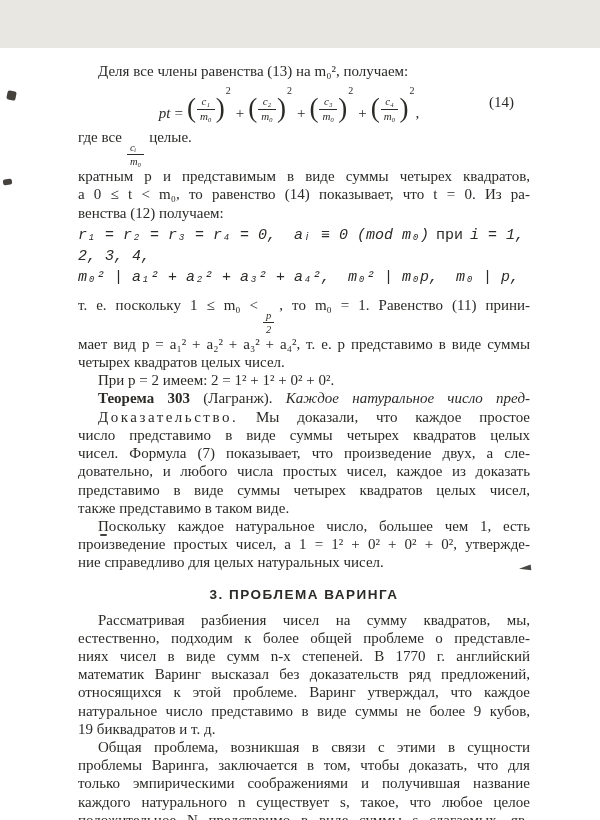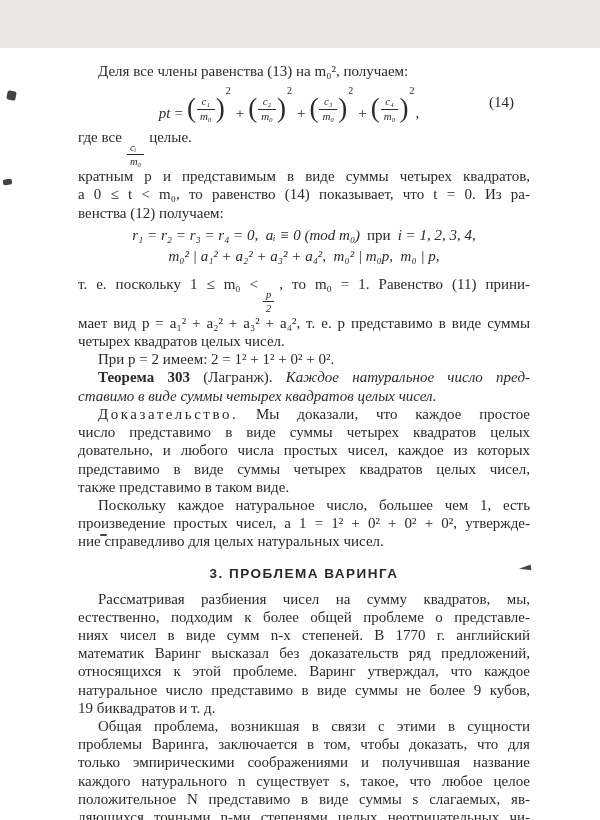--- a/index.html
+++ b/index.html
@@ -23,21 +23,21 @@
   .exp{font-size:10px;align-self:flex-start;margin:3px 1px 0 1px;}
   .frac{display:inline-flex;flex-direction:column;align-items:stretch;
         text-align:center;font-style:italic;line-height:1.05;margin:0 1px;}
   .frac .fnum,.frac .fden{font-size:11px;padding:0 3px;}
   .frac .fbar{height:1px;background:currentColor;margin:1px 0;}
   .inline-frac{vertical-align:-9px;margin:0 5px;}
   .inline-frac .fnum,.inline-frac .fden{font-size:10.5px;}
   .fracline{line-height:26px;}
   .eqnum{position:absolute;right:16px;top:50%;transform:translateY(-50%);}
   
-  .math-line{text-align:center;line-height:21px;}
+  .math-line{line-height:21px;font-family:Liberation Mono, monospace;}
   .math-block{margin:3px 0 4px 0;}
   .pri{margin:0 7px;}
   
   .heading{font-family:"Liberation Sans","DejaVu Sans",sans-serif;font-weight:bold;
            font-size:13.5px;letter-spacing:1.5px;text-align:center;margin:15px 0 9px 0;}
   .page-number{position:absolute;left:78px;top:780px;font-size:14px;}
   
   .speck{position:absolute;background:#45423d;}
   .speck-a{left:7px;top:43px;width:9px;height:9px;border-radius:2px;transform:rotate(12deg);}
   .speck-b{left:3px;top:131px;width:9px;height:6px;border-radius:2px;transform:rotate(-8deg);}
@@ -125,27 +125,27 @@
         </span><span>, то m₀ = 1. Равенство (11) прини-</span>
     </div>
     <div class="line">мает вид p = a₁² + a₂² + a₃² + a₄², т. е. p представимо в виде суммы</div>
     <div class="line last">четырех квадратов целых чисел.</div>
 
     <div class="line last indent">При p = 2 имеем: 2 = 1² + 1² + 0² + 0².</div>
 
     <div class="line indent">
       <span class="bold">Теорема 303</span><span> (Лагранж). </span><span class="ital">Каждое натуральное число пред-</span>
     </div>
-    <div class="line last ital">ставимо в виде суммы четырех квадратов целых чисел.</div>
 
     <div class="line indent">
       <span class="spaced">Доказательство.</span><span> Мы доказали, что каждое простое</span>
     </div>
     <div class="line">число представимо в виде суммы четырех квадратов целых</div>
-    <div class="line">довательно, и любого числа простых чисел, каждое из которых</div>
+    <div class="line">чисел. Формула (7) показывает, что произведение двух, а сле-</div>
+    <div class="line">довательно, и любого числа простых чисел, каждое из доказать</div>
     <div class="line">представимо в виде суммы четырех квадратов целых чисел,</div>
     <div class="line last">также представимо в таком виде.</div>
 
     <div class="line indent">Поскольку каждое натуральное число, большее чем 1, есть</div>
     <div class="line">произведение простых чисел, а 1 = 1² + 0² + 0² + 0², утвержде-</div>
     <div class="line last">ние справедливо для целых натуральных чисел.</div>
 
     <div class="heading">3. ПРОБЛЕМА ВАРИНГА</div>
 
     <div class="line indent">Рассматривая разбиения чисел на сумму квадратов, мы,</div>

